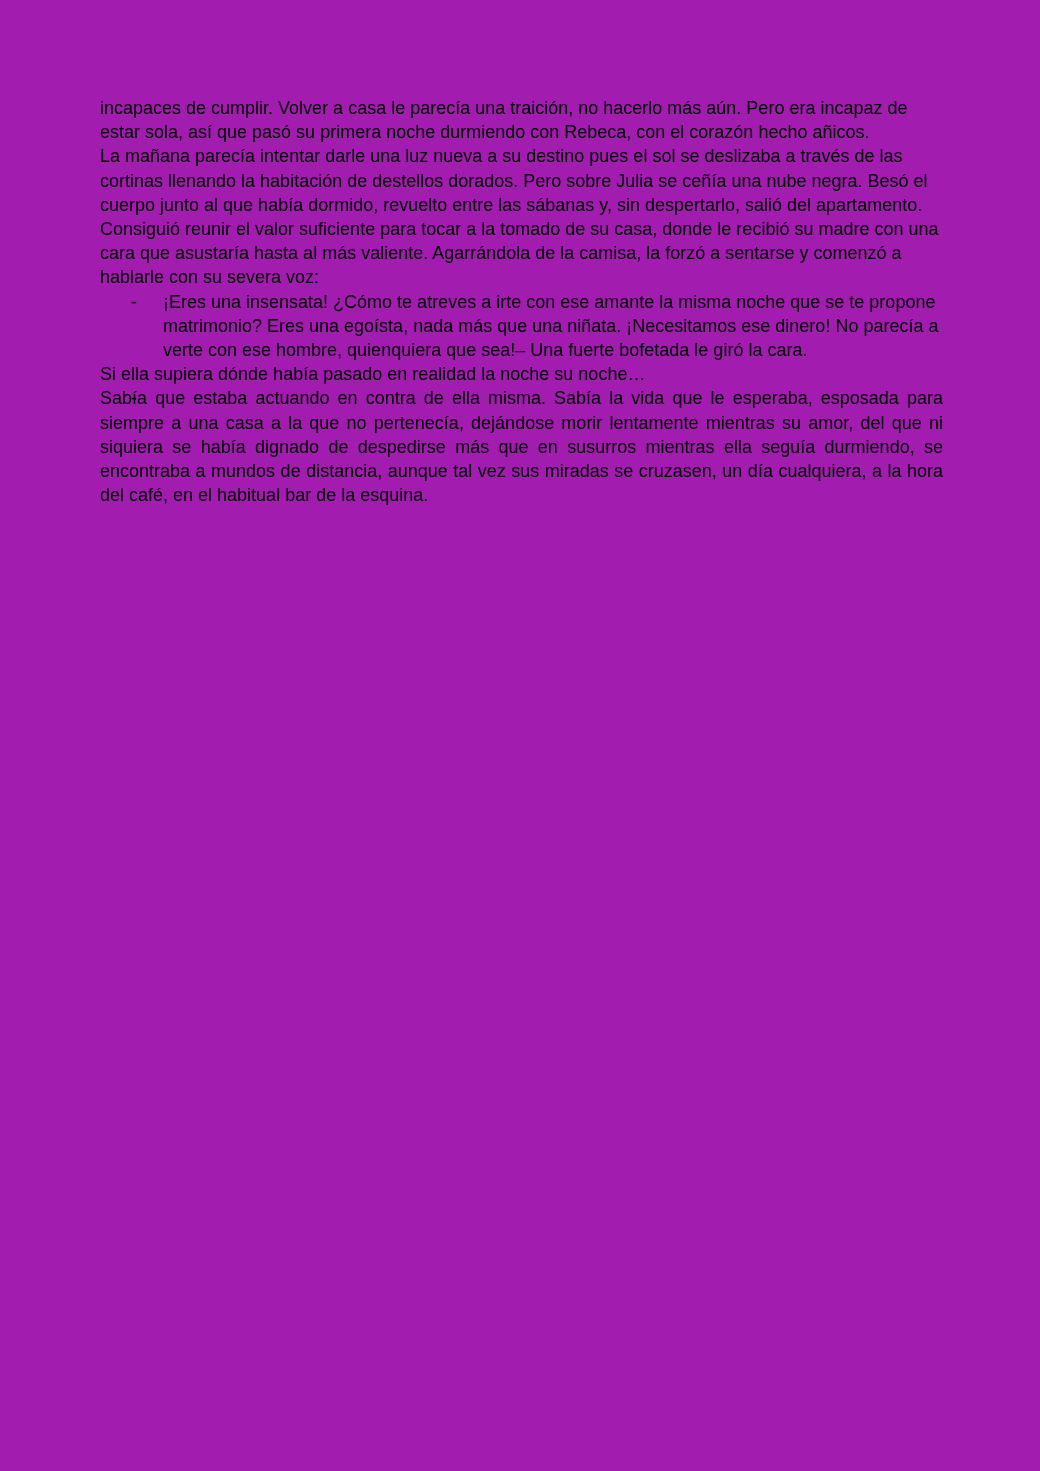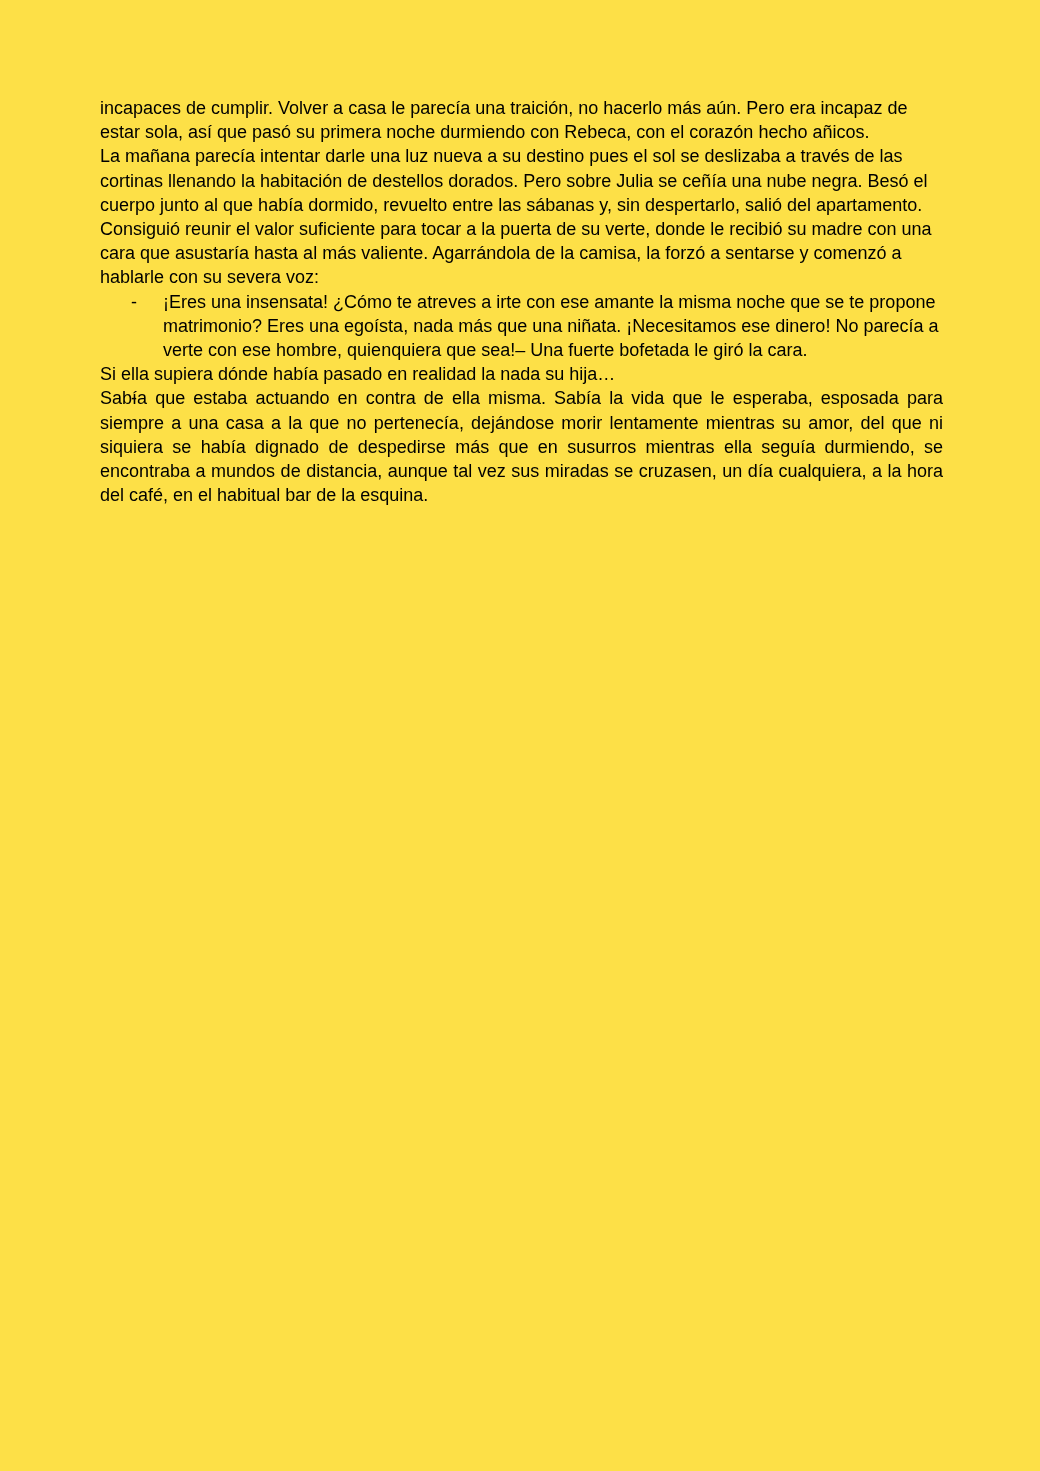--- a/index.html
+++ b/index.html
@@ -6,21 +6,21 @@
     margin: 0;
     padding: 0;
   }
   body {
     background: #ffffff;
   }
   .page {
     position: relative;
     width: 1040px;
     height: 1471px;
-    background: #fde047;
+    background: #a21caf;
     overflow: hidden;
   }
   .content {
     position: absolute;
     left: 100px;
     top: 96px;
     width: 843px;
     color: #000000;
     font-family: "Liberation Sans", "DejaVu Sans", sans-serif;
     font-size: 18px;
@@ -50,28 +50,28 @@
 </head>
 <body style="background: rgb(255, 255, 255);">
 
 <div class="page">
   <div class="content" style="color: rgb(0, 0, 0);">
 
     <p class="para">incapaces de cumplir. Volver a casa le parecía una traición, no hacerlo más aún. Pero era incapaz de estar sola, así que pasó su primera noche durmiendo con Rebeca, con el corazón hecho añicos.</p>
 
     <p class="para">La mañana parecía intentar darle una luz nueva a su destino pues el sol se deslizaba a través de las cortinas llenando la habitación de destellos dorados. Pero sobre Julia se ceñía una nube negra. Besó el cuerpo junto al que había dormido, revuelto entre las sábanas y, sin despertarlo, salió del apartamento.</p>
 
-    <p class="para">Consiguió reunir el valor suficiente para tocar a la puerta de su verte, donde le recibió su madre con una cara que asustaría hasta al más valiente. Agarrándola de la camisa, la forzó a sentarse y comenzó a hablarle con su severa voz:</p>
+    <p class="para">Consiguió reunir el valor suficiente para tocar a la tomado de su casa, donde le recibió su madre con una cara que asustaría hasta al más valiente. Agarrándola de la camisa, la forzó a sentarse y comenzó a hablarle con su severa voz:</p>
 
     <div class="list-item">
       <span class="list-marker">-</span>
       <span class="list-text">¡Eres una insensata! ¿Cómo te atreves a irte con ese amante la misma noche que se te propone matrimonio? Eres una egoísta, nada más que una niñata. ¡Necesitamos ese dinero! No parecía a verte con ese hombre, quienquiera que sea!– Una fuerte bofetada le giró la cara.</span>
     </div>
 
-    <p class="para">Si ella supiera dónde había pasado en realidad la nada su hija…</p>
+    <p class="para">Si ella supiera dónde había pasado en realidad la noche su noche…</p>
 
     <div class="list-item">
       <span class="list-marker">-</span>
     </div>
 
     <p class="para justify">Sabía que estaba actuando en contra de ella misma. Sabía la vida que le esperaba, esposada para siempre a una casa a la que no pertenecía, dejándose morir lentamente mientras su amor, del que ni siquiera se había dignado de despedirse más que en susurros mientras ella seguía durmiendo, se encontraba a mundos de distancia, aunque tal vez sus miradas se cruzasen, un día cualquiera, a la hora del café, en el habitual bar de la esquina.</p>
 
   </div>
 </div>
 

